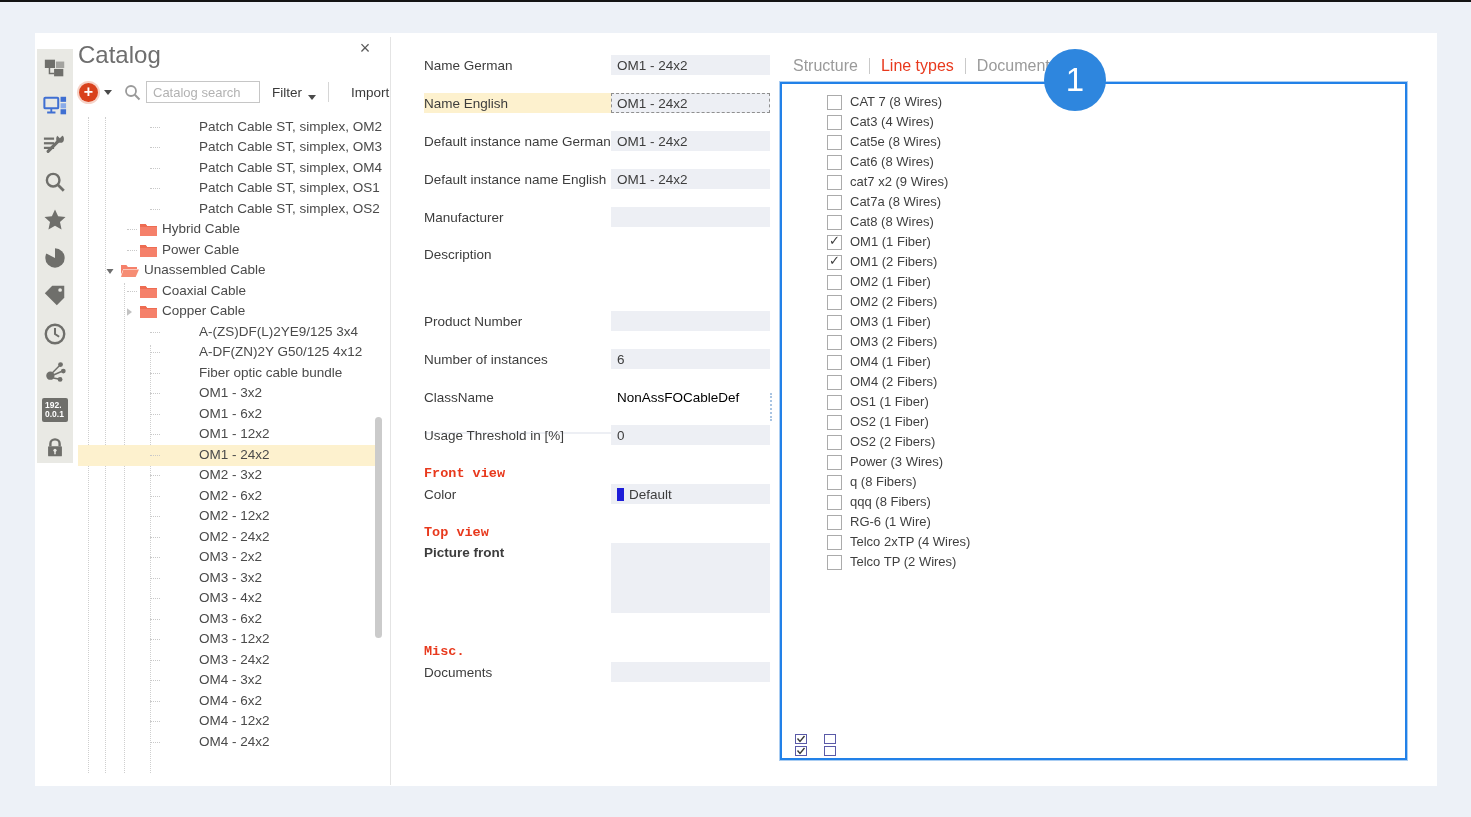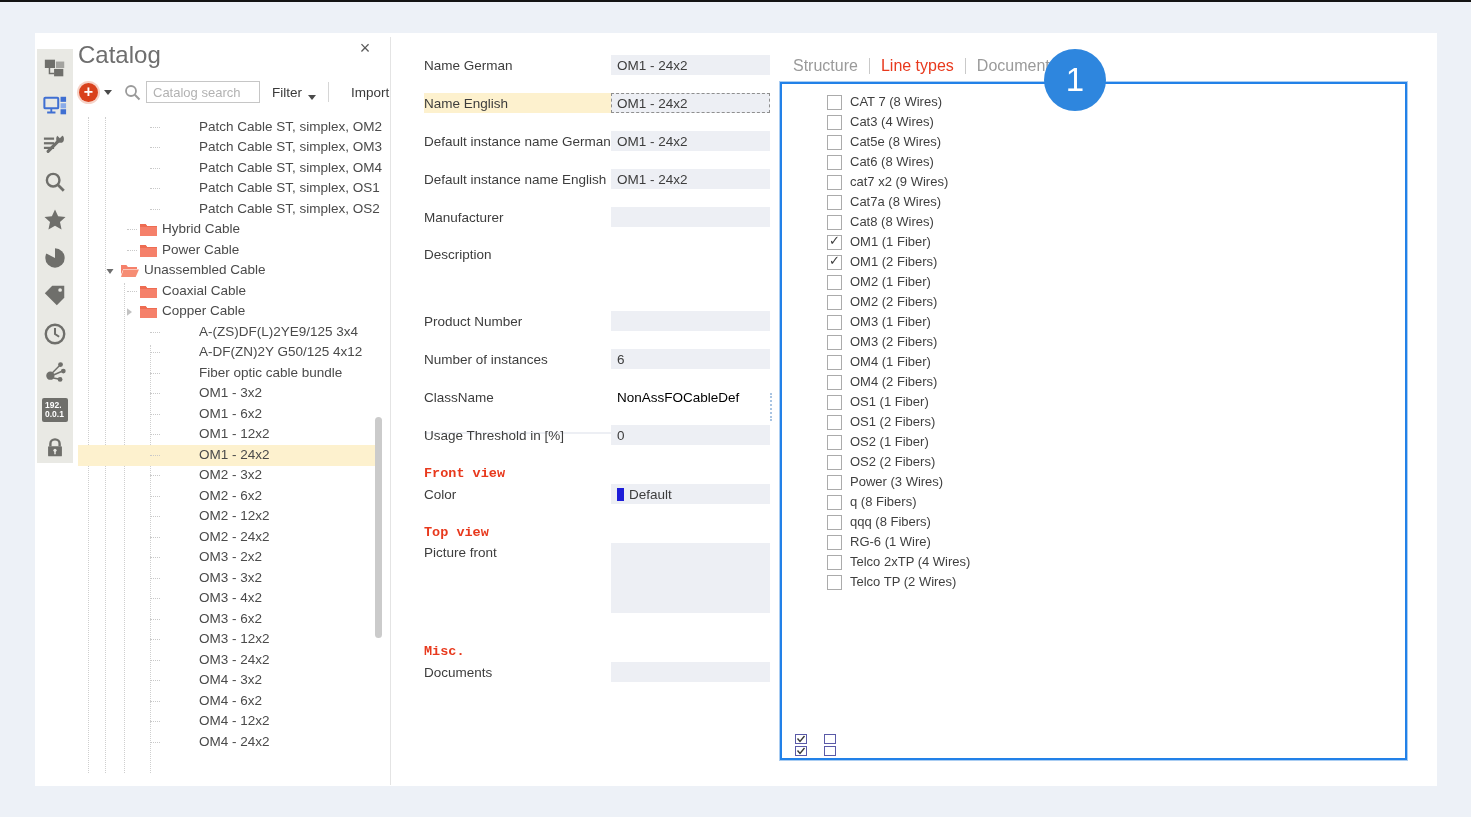--- a/index.html
+++ b/index.html
@@ -437,21 +437,21 @@
       </div>
       <div class="fsection">Front view</div>
       <div class="frow">
         <div class="flabel">Color</div>
         <div class="fvalue">
           <span class="swatch"></span>
           <span>Default</span>
         </div>
       </div>
       <div class="fsection">Top view</div>
-      <div class="frow tall" style="height: 70px;">
+      <div class="frow tall" style="height: 70px; font-weight: bold;">
         <div class="flabel">Picture front</div>
         <div class="fvalue">
           <span></span>
         </div>
       </div>
       <div class="fgap" style="height: 8px;"></div>
       <div class="fsection">Misc.</div>
       <div class="frow">
         <div class="flabel">Documents</div>
         <div class="fvalue">
@@ -531,24 +531,20 @@
         <div class="ltrow">
           <span class="cb"></span>
           <span class="ltlabel">OM4 (2 Fibers)</span>
         </div>
         <div class="ltrow">
           <span class="cb"></span>
           <span class="ltlabel">OS1 (1 Fiber)</span>
         </div>
         <div class="ltrow">
           <span class="cb"></span>
-          <span class="ltlabel">OS1 (2 Fibers)</span>
-        </div>
-        <div class="ltrow">
-          <span class="cb"></span>
           <span class="ltlabel">OS2 (1 Fiber)</span>
         </div>
         <div class="ltrow">
           <span class="cb"></span>
           <span class="ltlabel">OS2 (2 Fibers)</span>
         </div>
         <div class="ltrow">
           <span class="cb"></span>
           <span class="ltlabel">Power (3 Wires)</span>
         </div>

